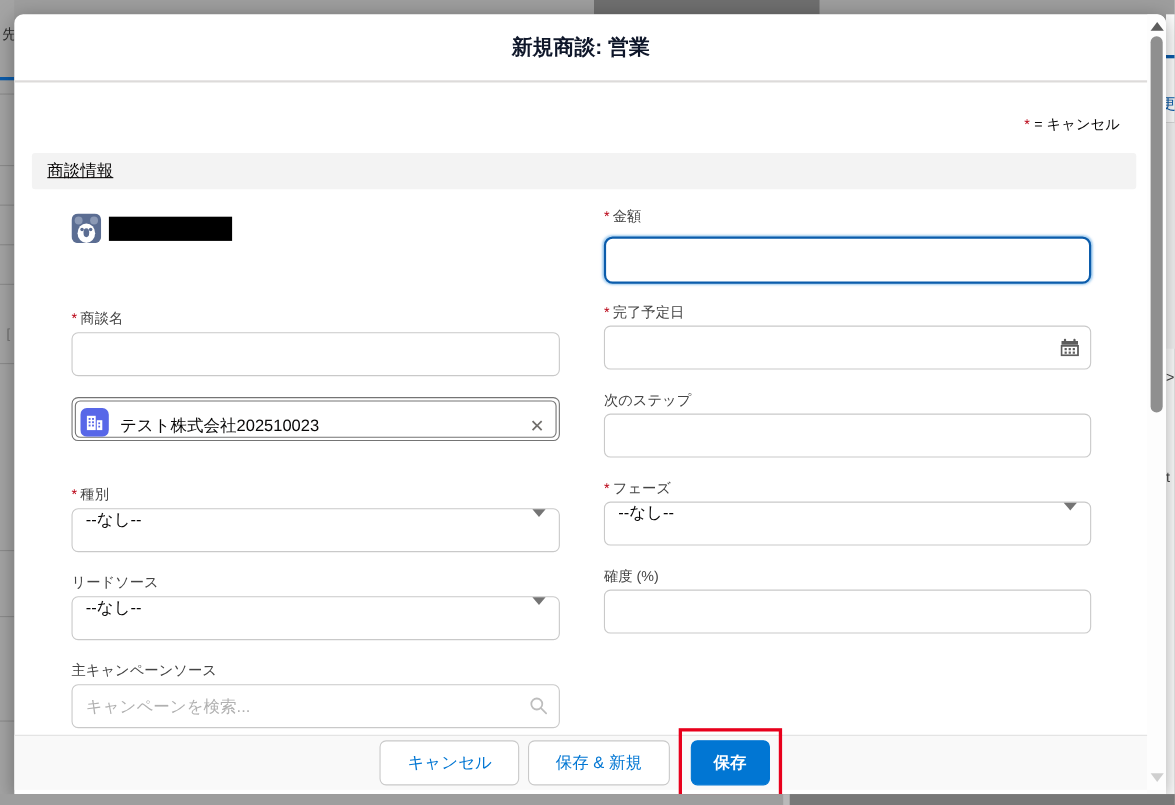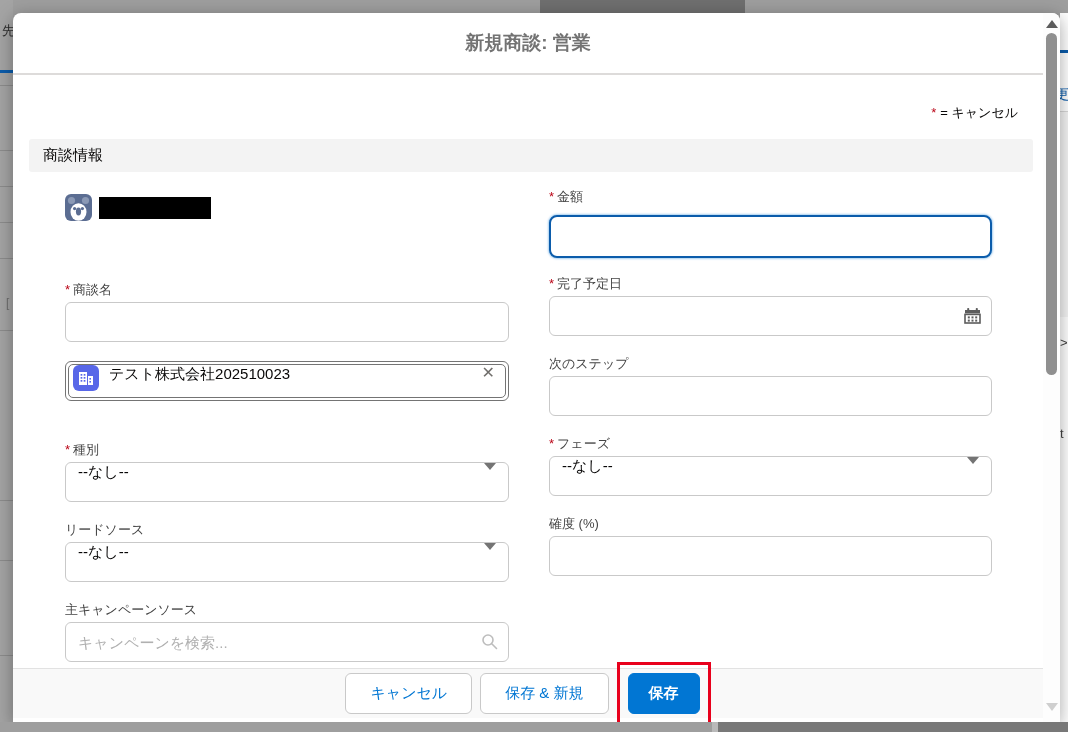--- a/index.html
+++ b/index.html
@@ -33,28 +33,28 @@
   .modal {
     position:absolute; left:13px; top:13px; width:1047px; height:709px;
     background:#fff; border-radius:8px 8px 0 0; overflow:hidden; z-index:2;
     box-shadow:0 4px 18px rgba(0,0,0,.35);
   }
   .modal-header {
     position:absolute; left:0; top:0; width:1030px; height:62px;
     display:flex; align-items:center; justify-content:center;
     border-bottom:2px solid #dddbda;
   }
-  .modal-title { font-size:19px; color:#737373; }
+  .modal-title { font-size:19px; color:#0f172a; }
   .required-note { position:absolute; top:91px; right:42px; font-size:13px; color:#080707; }
   .required-note .req { color:#ba0517; margin-right:4px; }
   .section-bar {
     position:absolute; left:16px; top:126px; width:1004px; height:33px;
     background:#f3f3f3; border-radius:3px; display:flex; align-items:center; padding:0 14px;
   }
-  .section-title { font-size:15px; color:#080707; }
+  .section-title { font-size:15px; color:#080707;text-decoration:underline; }
 
   
   .col { position:absolute; top:175px; z-index:1; }
   .col-left  { left:52px;  width:444px; }
   .col-right { left:536px; width:443px; }
   .field { height:80px; }
   .field.tall { height:87px; }
   .label { display:flex; align-items:flex-start; font-size:13px; color:#444; height:17px; margin-bottom:4px; line-height:17px; }
   .label .req { color:#ba0517; margin-right:3px; }
   .input, .combobox, .lookup, .search-input {
@@ -68,21 +68,21 @@
     box-shadow:0 0 2px 1px rgba(1,118,211,.35);
   }
   .input-wrap { position:relative; }
   .input-wrap .trail-icon { position:absolute; right:11px; top:11px; }
   .combobox { display:flex; align-items:flex-start; justify-content:space-between; cursor:pointer; }
   .caret { width:0; height:0; border-left:6px solid transparent; border-right:6px solid transparent; border-top:7px solid #747474; }
   .checkbox { width:21px; height:21px; border:1px solid #8f8f8f; border-radius:4px; background:#fff; appearance:none; cursor:pointer; display:block; }
   .avatar-row { display:flex; align-items:center; margin-top:6px; gap:7px; }
   .redaction { width:112px; height:22px; background:#000; }
   .lookup { padding:2px; display:flex; border-color:#747474; }
-  .pill { flex:1; display:flex; align-items:flex-start; gap:10px; border:1px solid #747474; border-radius:5px; padding:0 10px 0 4px; }
+  .pill { flex:1; display:flex; align-items:flex-end; gap:10px; border:1px solid #747474; border-radius:5px; padding:0 10px 0 4px; }
   .pill-text { flex:1; font-size:15px; color:#080707; }
   .remove-x { font-size:16px; color:#706e6b; cursor:pointer; line-height:1; }
   .search-input::placeholder { color:#b0b0b0; }
 
   
   .modal-footer {
     position:absolute; left:0; top:655px; width:1030px; height:50px;
     background:rgba(248,248,248,.86); border-top:1px solid #e2e2e2;
     display:flex; align-items:center; justify-content:center; gap:8px; z-index:5;
   }

